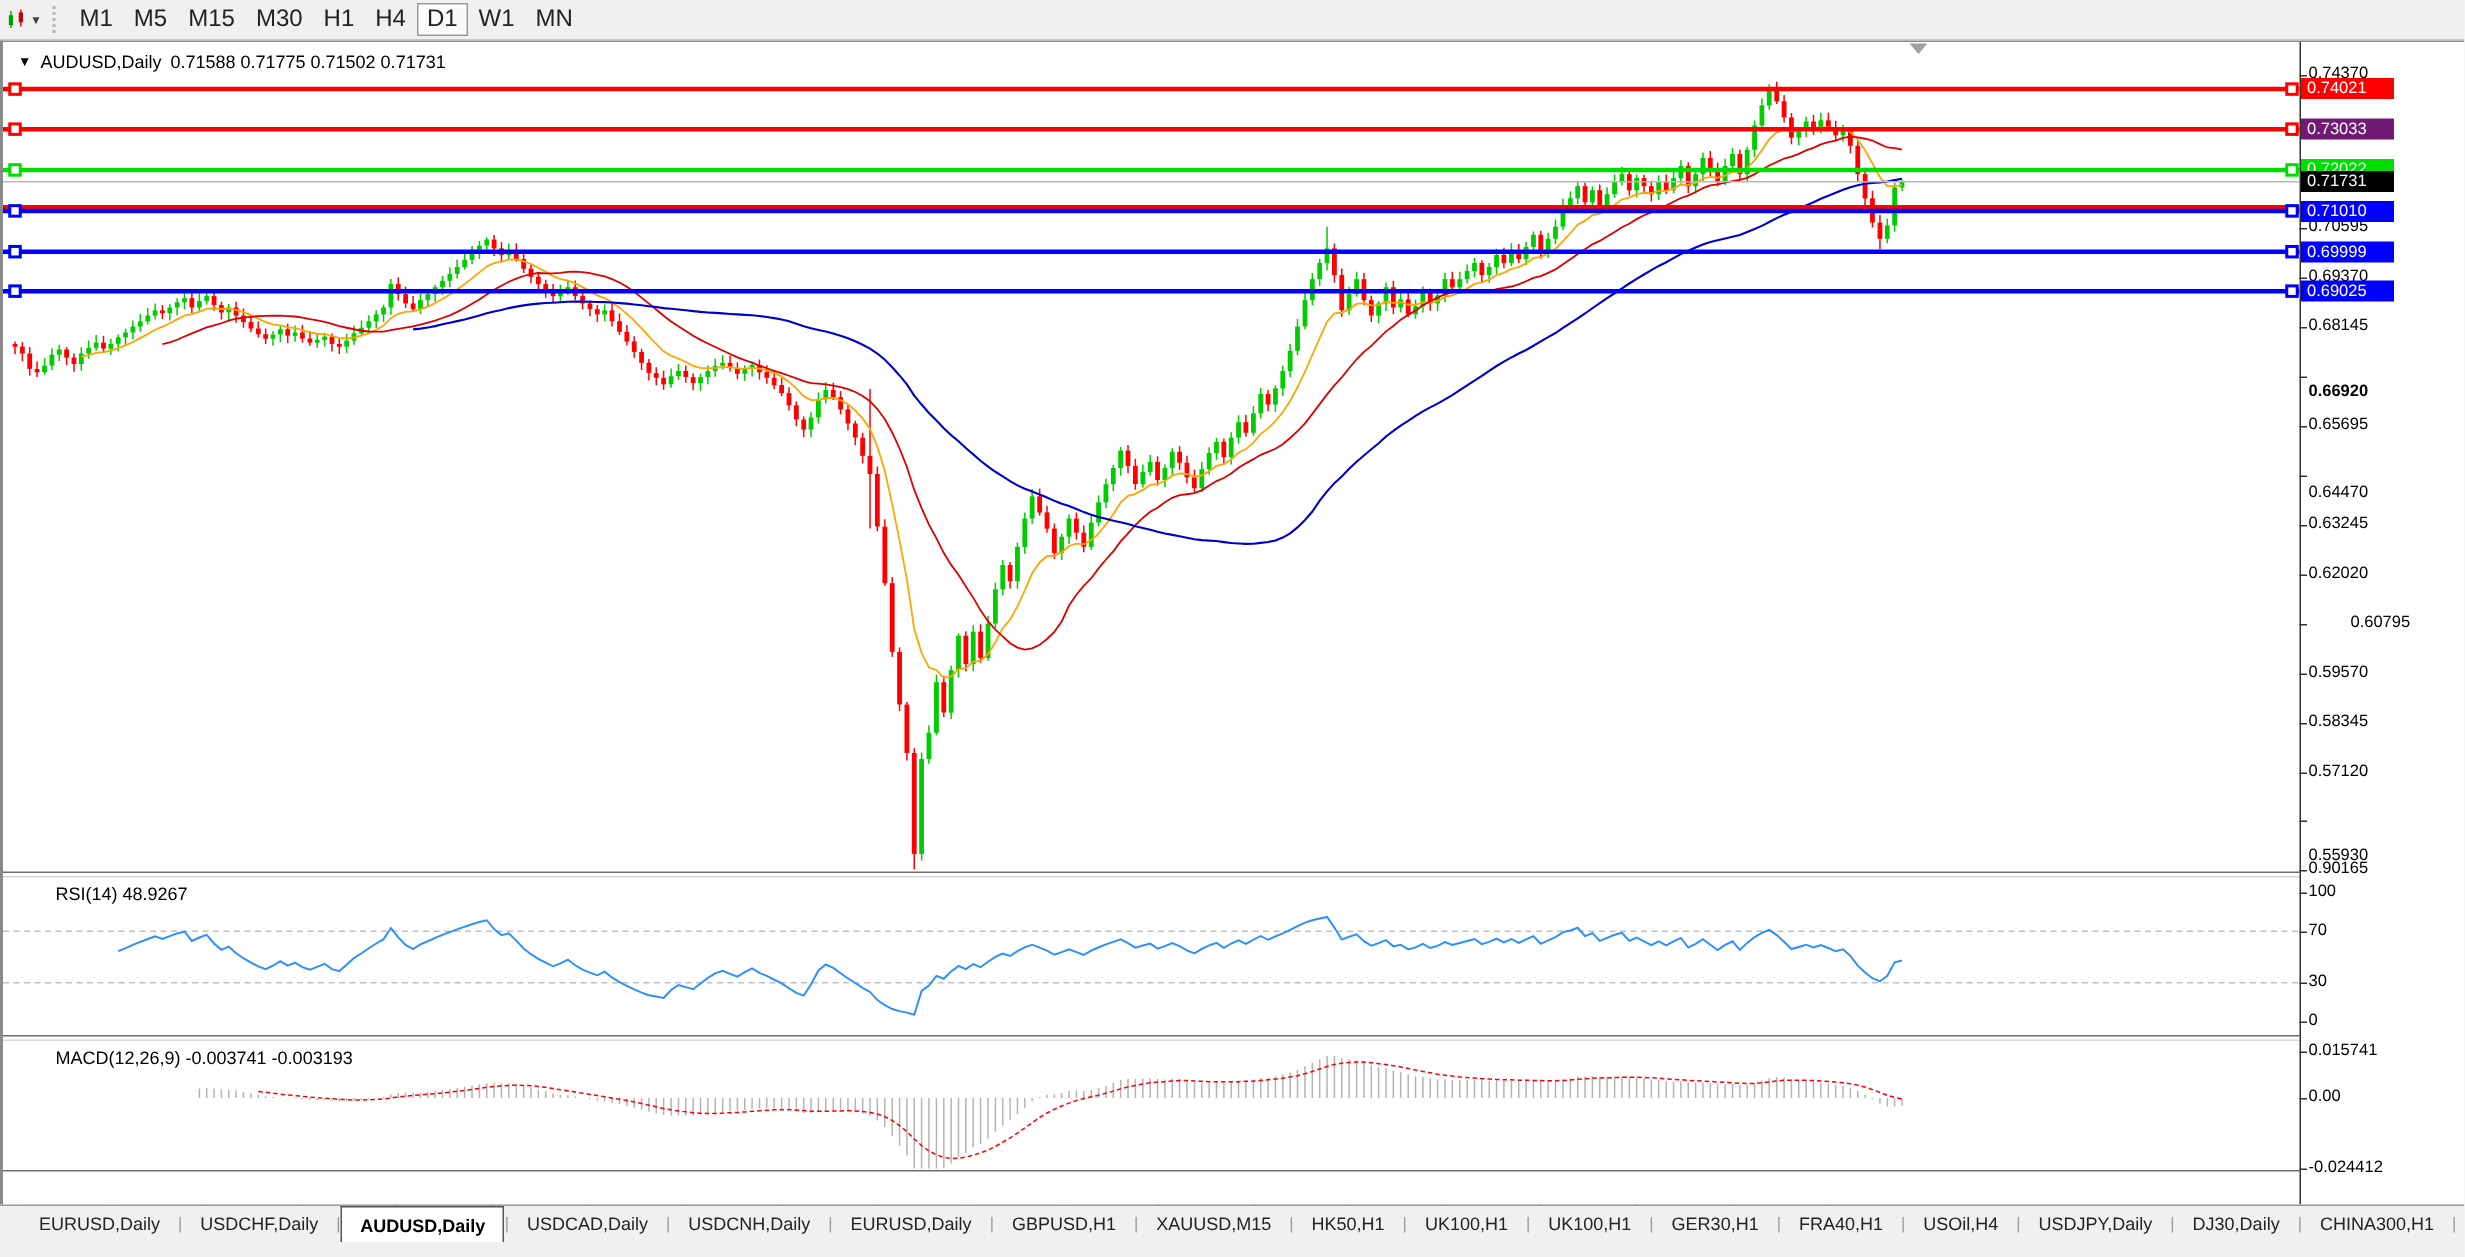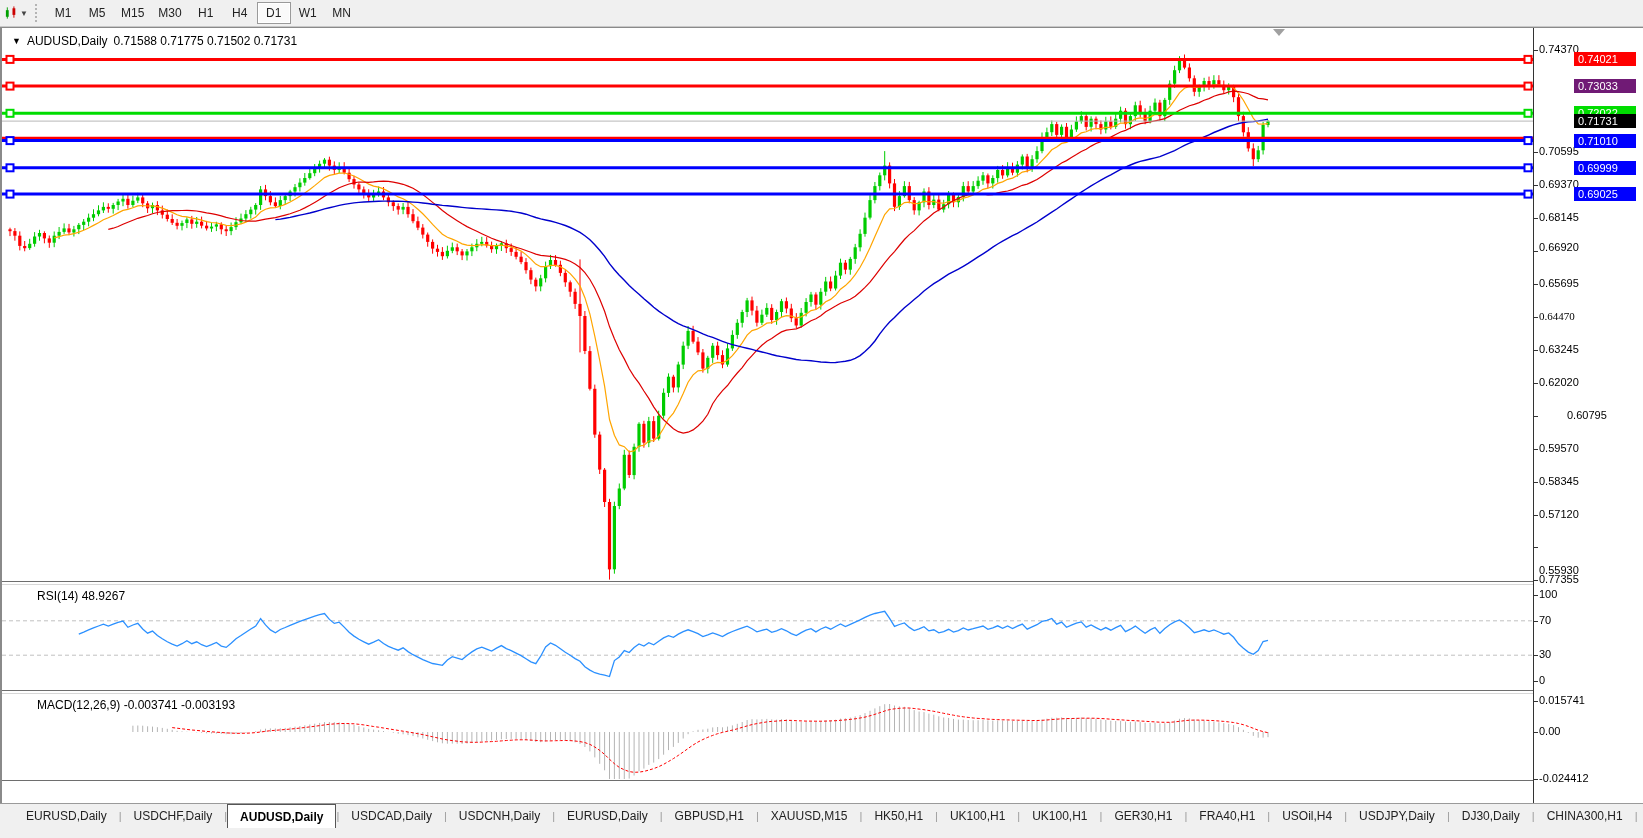--- a/index.html
+++ b/index.html
@@ -7,37 +7,37 @@
   #app{position:relative;width:1643px;height:838px;background:#fff;
        font-family:"Liberation Sans",sans-serif;overflow:hidden;}
   
   #toolbar{position:absolute;left:0;top:0;width:1643px;height:27px;background:#f0f0f0;
            border-bottom:1px solid #c8c8c8;display:flex;align-items:center;}
   .tool-icon-btn{width:26px;height:22px;margin-left:3px;display:flex;align-items:center;
                  justify-content:center;border:1px solid transparent;}
   .dd-arrow{font-size:8px;color:#444;margin-left:1px;}
   .grip{width:5px;height:18px;margin:0 6px;border-left:2px dotted #b4b4b4;}
   .tf-btn{min-width:34px;height:22px;padding:0 6px;display:flex;align-items:center;justify-content:center;
-          font-size:12px;color:#222;border:1px solid transparent;background:transparent;}
+          font-size:16px;color:#222;border:1px solid transparent;background:transparent;}
   .tf-btn.active{background:#fafafa;border:1px solid #9a9a9a;box-shadow:inset 0 0 0 1px #fff;}
   
   #chartwin{position:absolute;left:0;top:27px;width:1643px;height:776px;background:#fff;
             border-left:2px solid #8a8a8a;border-top:1px solid #8a8a8a;}
   .pane-svg{position:absolute;left:0;display:block;}
   #chart-title{position:absolute;left:10px;top:6px;font-size:12px;color:#000;display:flex;gap:6px;align-items:center;}
   #chart-title .tri{font-size:9px;}
   .pane-label{position:absolute;left:10px;font-size:12px;color:#000;margin-left:25px;}
   .sep{position:absolute;left:0;width:1531px;height:0;border-top:1px solid #6e6e6e;}
   .sep2{position:absolute;left:0;width:1531px;height:0;border-top:1px solid #d8d8d8;}
   #vaxis-line{position:absolute;left:1531px;top:0;width:1px;height:775px;background:#333;}
   
   .ticklab{position:absolute;left:1537px;font-size:11px;color:#000;white-space:nowrap;}
   .tickmark{position:absolute;left:1531px;width:5px;height:1px;background:#333;}
   .badge{position:absolute;left:1532px;height:14px;min-width:62px;padding:0 4px;font-size:11px;
-         color:#fff;display:flex;align-items:center;margin-left:40px;}
+         color:#fff;display:flex;align-items:center;}
   .datelab{position:absolute;font-size:11px;color:#000;white-space:nowrap;top:0;}
   .datetick{position:absolute;top:-4px;width:1px;height:4px;background:#333;}
   #dateaxis{position:absolute;left:0;top:779px;width:1531px;height:24px;padding-top:5px;}
   
   #tabbar{position:absolute;left:0;top:803px;width:1643px;height:25px;background:#f0f0f0;
           border-top:1px solid #9a9a9a;display:flex;align-items:flex-end;padding-left:14px;}
   .tab{height:24px;padding:0 12px;display:flex;align-items:center;font-size:12px;color:#222;
        white-space:nowrap;}
   .tab.active{background:#fff;border:1px solid #555;border-bottom:none;font-weight:bold;color:#000;}
   .tabsep{color:#9a9a9a;font-size:11px;align-self:center;}
@@ -920,41 +920,41 @@
     <div id="price-axis">
         <div class="tickmark" style="top: 22px;"></div>
         <div class="ticklab" style="top: 15px;">0.74370</div>
         <div class="tickmark" style="top: 124px;"></div>
         <div class="ticklab" style="top: 117px;">0.70595</div>
         <div class="tickmark" style="top: 157px;"></div>
         <div class="ticklab" style="top: 150px;">0.69370</div>
         <div class="tickmark" style="top: 190px;"></div>
         <div class="ticklab" style="top: 183px;">0.68145</div>
         <div class="tickmark" style="top: 223px;"></div>
-        <div class="ticklab" style="top: 213px;">0.66920</div>
+        <div class="ticklab" style="top: 227px; font-weight: bold;">0.66920</div>
         <div class="tickmark" style="top: 256px;"></div>
         <div class="ticklab" style="top: 249px;">0.65695</div>
         <div class="tickmark" style="top: 289px;"></div>
-        <div class="ticklab" style="top: 282px; font-family: Liberation Serif, serif;">0.64470</div>
+        <div class="ticklab" style="top: 294px;">0.64470</div>
         <div class="tickmark" style="top: 322px;"></div>
         <div class="ticklab" style="top: 315px;">0.63245</div>
         <div class="tickmark" style="top: 355px;"></div>
         <div class="ticklab" style="top: 348px;">0.62020</div>
         <div class="tickmark" style="top: 388px;"></div>
         <div class="ticklab" style="top: 381px; margin-left: 28px;">0.60795</div>
         <div class="tickmark" style="top: 421px;"></div>
         <div class="ticklab" style="top: 414px;">0.59570</div>
         <div class="tickmark" style="top: 454px;"></div>
         <div class="ticklab" style="top: 447px;">0.58345</div>
         <div class="tickmark" style="top: 487px;"></div>
         <div class="ticklab" style="top: 480px;">0.57120</div>
         <div class="tickmark" style="top: 519px;"></div>
         <div class="ticklab" style="top: 536px;">0.55930</div>
         <div class="tickmark" style="top: 552px;"></div>
-        <div class="ticklab" style="top: 545px;">0.77355</div>
+        <div class="ticklab" style="top: 545px;">0.90165</div>
         <div class="badge" style="top: 24px; background: rgb(255, 0, 0);">0.74021</div>
         <div class="badge" style="top: 51px; background: #701a75;">0.73033</div>
         <div class="badge" style="top: 78px; background: rgb(0, 221, 0);">0.72022</div>
         <div class="badge" style="top: 106px; background: rgb(0, 0, 255);">0.71010</div>
         <div class="badge" style="top: 133px; background: rgb(0, 0, 255);">0.69999</div>
         <div class="badge" style="top: 159px; background: rgb(0, 0, 255);">0.69025</div>
         <div class="badge" style="top: 86px; background: rgb(0, 0, 0);">0.71731</div>
         <div class="tickmark" style="top: 567px;"></div>
         <div class="ticklab" style="top: 560px;">100</div>
         <div class="tickmark" style="top: 593px;"></div>

